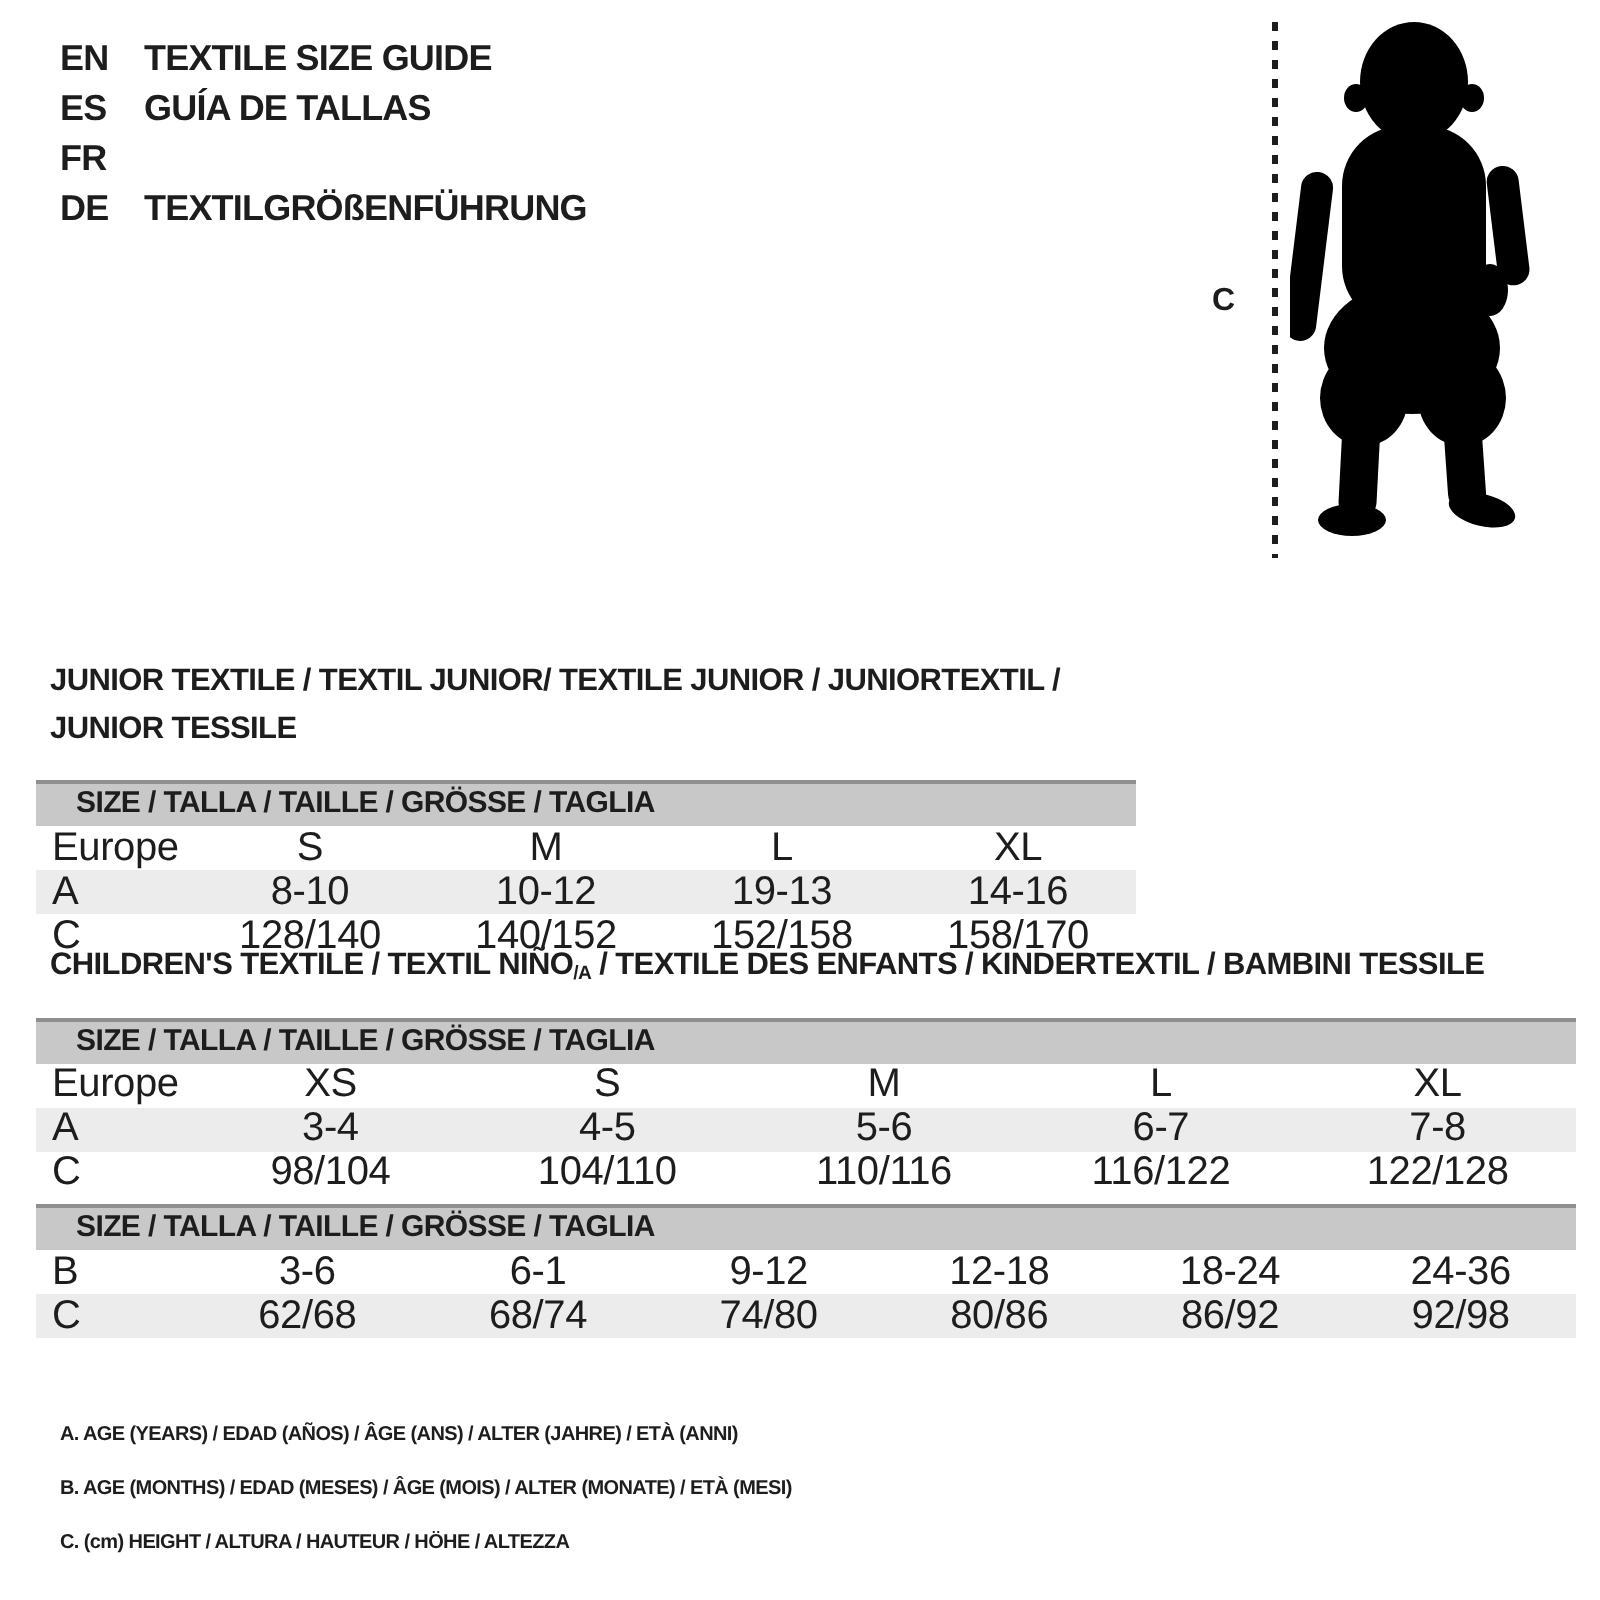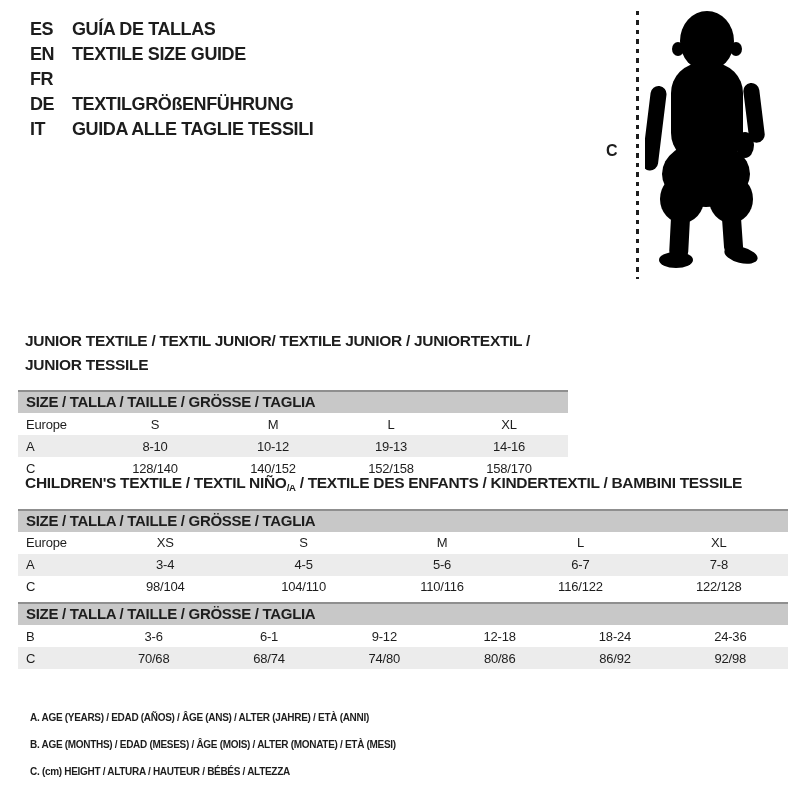--- a/index.html
+++ b/index.html
@@ -43,53 +43,49 @@
     padding-left: 7px; line-height: 24px; margin-top: 43px;
   }
   .section-1 .table-title { margin-bottom: 13px; }
   .section-2 .table-title { margin-bottom: 9px; }
   .section-3 .table-title { margin-bottom: 6px; }
   .subscript { font-size: 0.62em; vertical-align: -0.28em; }
 
   .size-header {
     height: 23px; background: #c8c8c8; border-top: 2px solid #8f8f8f;
     font-weight: 700; font-size: 15px; letter-spacing: -0.3px;
-    line-height: 20px; padding-left: 8px;
-  }
-  .trow { display: flex; height: 22px; align-items: center; font-size: 13px; letter-spacing: -0.2px; }
+    line-height: 20px; padding-left: 20px;
+  }
+  .trow { display: flex; height: 22px; align-items: center; font-size: 20px; letter-spacing: -0.2px; }
   .trow.striped { background: #ececec; }
   .tcell { flex: 1; text-align: center; }
   .tcell.label { flex: 0 0 78px; text-align: left; padding-left: 8px; }
 
   
   .footnotes { position: absolute; left: 30px; top: 704px; }
   .footnote { font-weight: 700; font-size: 10px; letter-spacing: -0.3px; line-height: 27px; }
 </style>
 </head>
 <body>
 
 <div class="lang-list">
   <div class="lang-row">
+    <span class="lang-code">EN</span>
+    <span class="lang-label">TEXTILE SIZE GUIDE</span>
+  </div>
+  <div class="lang-row">
     <span class="lang-code">ES</span>
     <span class="lang-label">GUÍA DE TALLAS</span>
   </div>
   <div class="lang-row">
-    <span class="lang-code">EN</span>
-    <span class="lang-label">TEXTILE SIZE GUIDE</span>
-  </div>
-  <div class="lang-row">
     <span class="lang-code">FR</span>
   </div>
   <div class="lang-row">
     <span class="lang-code">DE</span>
     <span class="lang-label">TEXTILGRÖßENFÜHRUNG</span>
-  </div>
-  <div class="lang-row">
-    <span class="lang-code">IT</span>
-    <span class="lang-label">GUIDA ALLE TAGLIE TESSILI</span>
   </div>
 </div>
 
 <div class="figure">
   <div class="dashed-line"></div>
   <span class="height-label">C</span>
   <svg class="silhouette" width="132" height="262" viewBox="0 0 132 262" xmlns="http://www.w3.org/2000/svg">
     <g fill="#000000">
       <ellipse cx="33" cy="41" rx="6" ry="7"></ellipse>
       <ellipse cx="91" cy="41" rx="6" ry="7"></ellipse>
@@ -182,27 +178,27 @@
         <div class="tcell label">B</div>
         <div class="tcell">3-6</div>
         <div class="tcell">6-1</div>
         <div class="tcell">9-12</div>
         <div class="tcell">12-18</div>
         <div class="tcell">18-24</div>
         <div class="tcell">24-36</div>
       </div>
       <div class="trow striped">
         <div class="tcell label">C</div>
-        <div class="tcell">70/68</div>
+        <div class="tcell">62/68</div>
         <div class="tcell">68/74</div>
         <div class="tcell">74/80</div>
         <div class="tcell">80/86</div>
         <div class="tcell">86/92</div>
         <div class="tcell">92/98</div>
       </div>
     </div>
 </div>
 
 <div class="footnotes">
   <div class="footnote">A. AGE (YEARS) / EDAD (AÑOS) / ÂGE (ANS) / ALTER (JAHRE) / ETÀ (ANNI)</div>
   <div class="footnote">B. AGE (MONTHS) / EDAD (MESES) / ÂGE (MOIS) / ALTER (MONATE) / ETÀ (MESI)</div>
-  <div class="footnote">C. (cm) HEIGHT / ALTURA / HAUTEUR / BÉBÉS / ALTEZZA</div>
+  <div class="footnote">C. (cm) HEIGHT / ALTURA / HAUTEUR / HÖHE / ALTEZZA</div>
 </div>
 
 </body></html>

